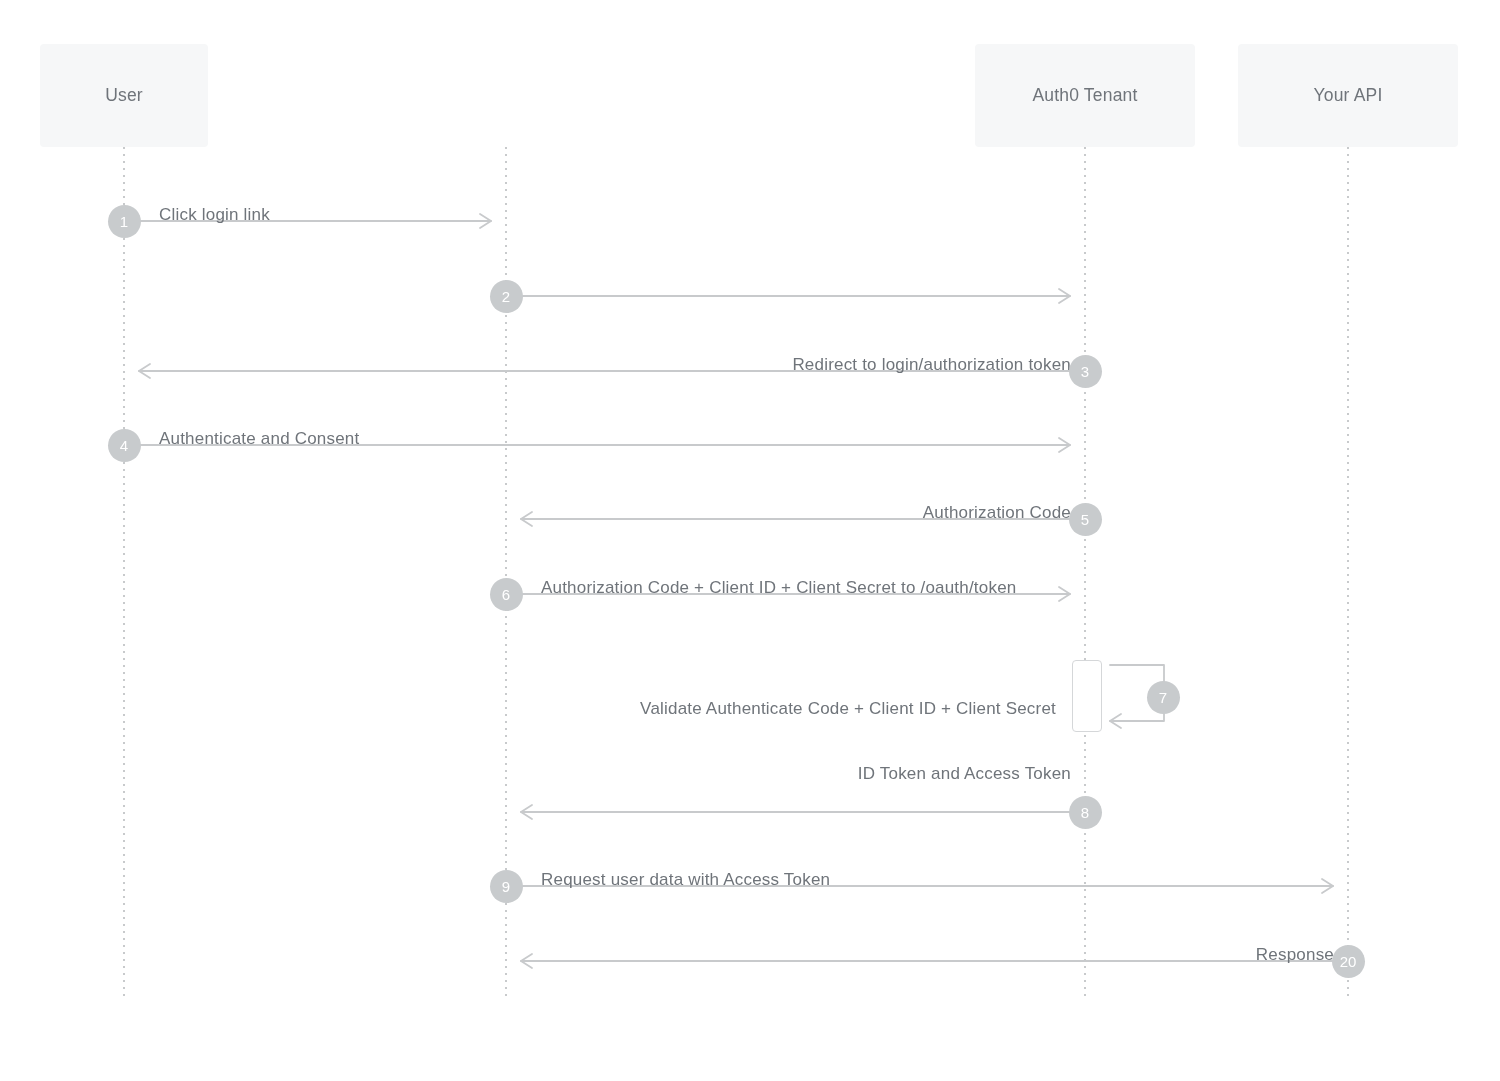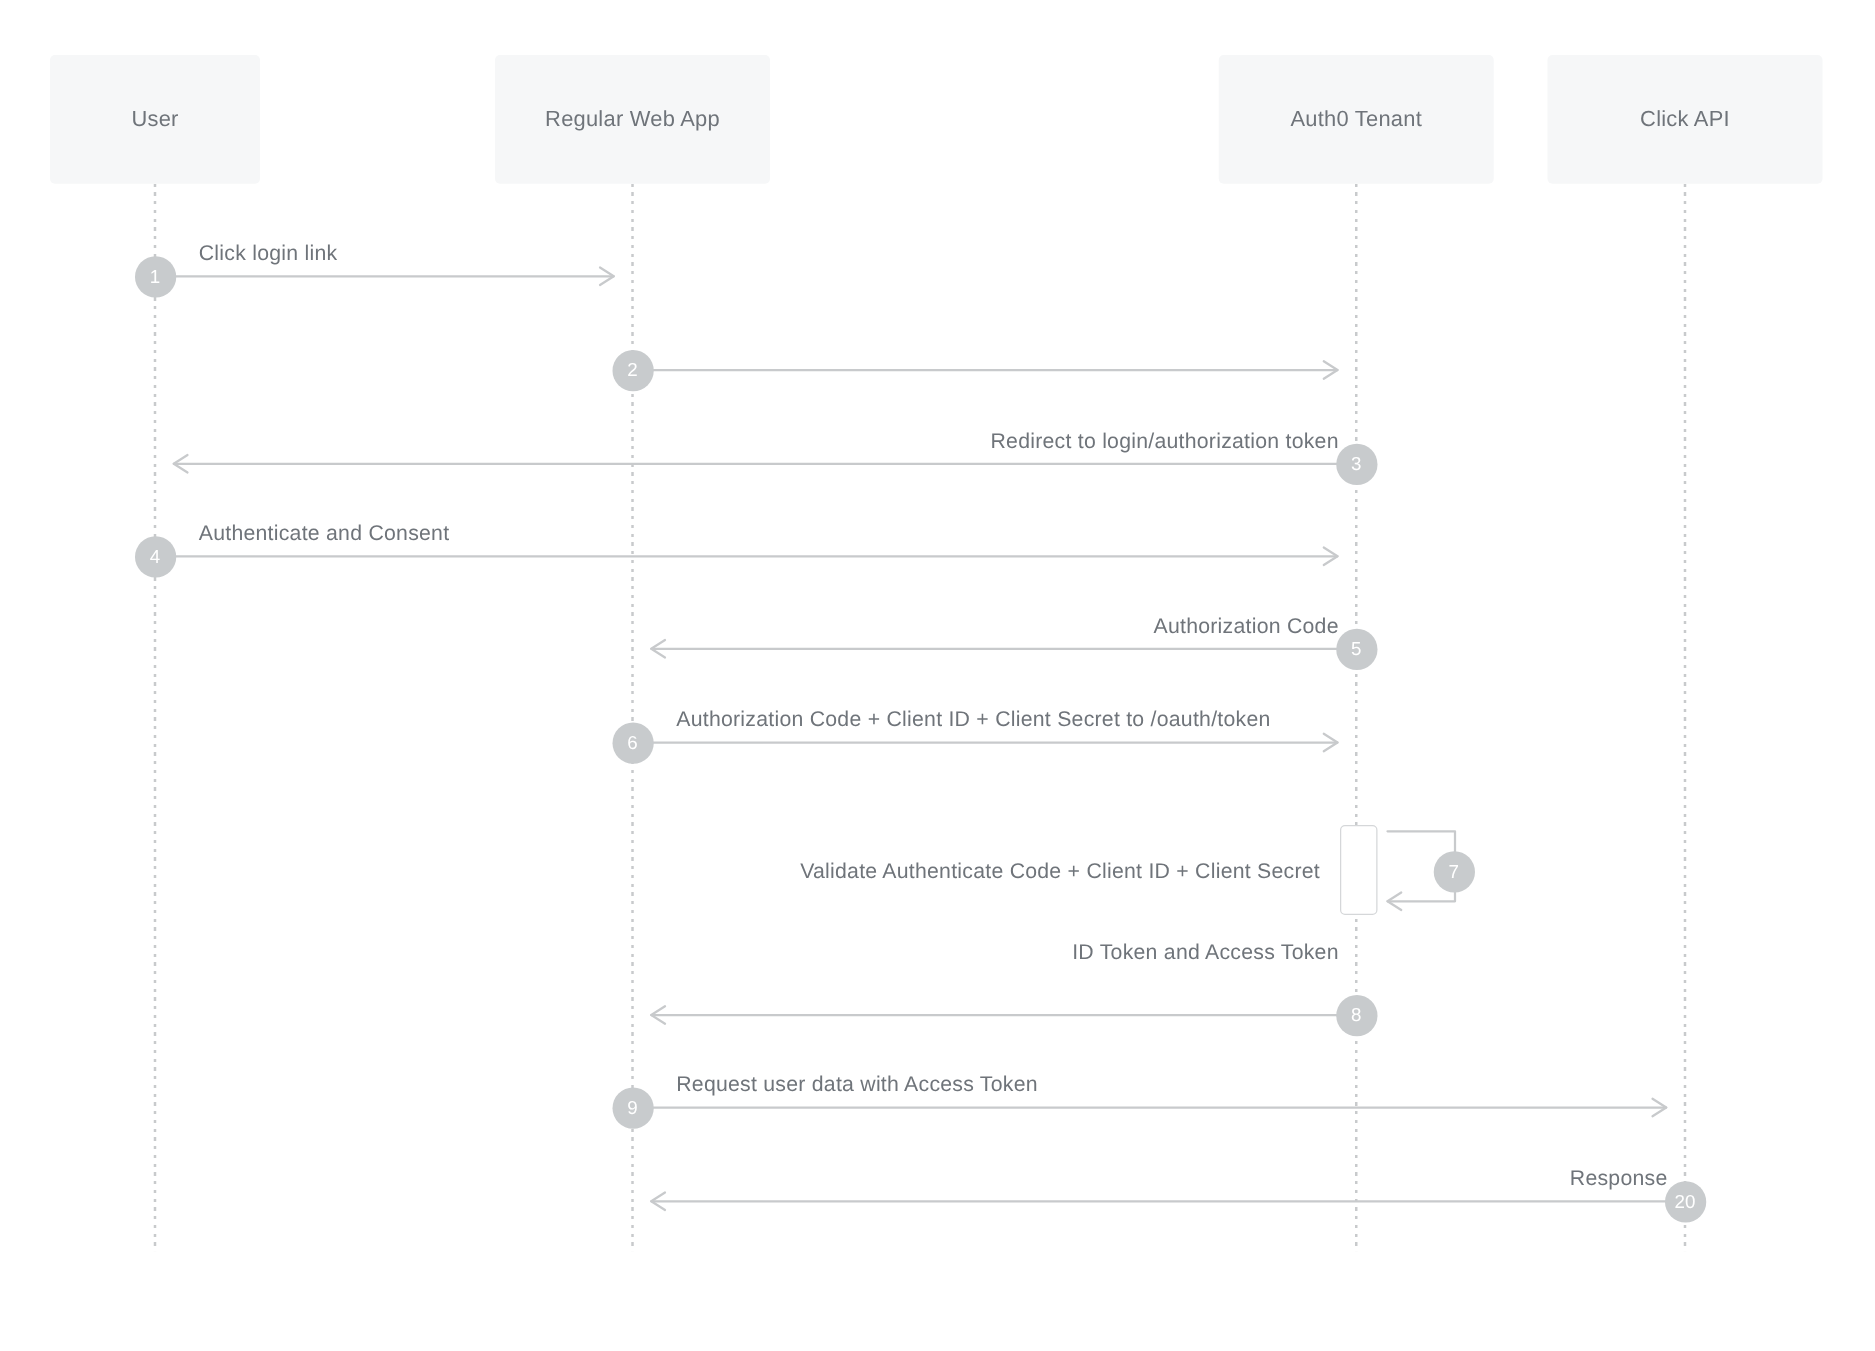--- a/index.html
+++ b/index.html
@@ -41,20 +41,21 @@
       transparent 2.5px, transparent 7px);
   }
   .msg-svg{position:absolute;overflow:visible;}
   .msg-label{
     position:absolute;
     color:var(--text);
     font-size:17px;
     line-height:22px;
     white-space:nowrap;
     letter-spacing:.2px;
+    margin-top:12px;
   }
   .badge{
     position:absolute;
     width:33px;height:33px;
     border-radius:50%;
     background:var(--badge-bg);
     color:var(--badge-text);
     font-size:15px;
     display:flex;align-items:center;justify-content:center;
     z-index:5;
@@ -69,30 +70,27 @@
   }
 </style>
 </head>
 <body>
 
 <div class="stage" style="width: 1500px; height: 1001px;">
     <div class="actor-box" style="left: 40px; top: 44px; width: 168px; height: 103px;">
       <div class="actor-label">User</div>
     </div>
     <div class="lifeline" style="left: 123px; top: 147px; height: 905px;"></div>
-    <div class="actor-box" style="left: 396px; top: 44px; width: 220px; height: 103px;">
-      <div class="actor-label">Regular Web App</div>
-    </div>
     <div class="lifeline" style="left: 505px; top: 147px; height: 905px;"></div>
     <div class="actor-box" style="left: 975px; top: 44px; width: 220px; height: 103px; align-items: center;">
       <div class="actor-label">Auth0 Tenant</div>
     </div>
     <div class="lifeline" style="left: 1084px; top: 147px; height: 905px;"></div>
     <div class="actor-box" style="left: 1238px; top: 44px; width: 220px; height: 103px;">
-      <div class="actor-label">Click API</div>
+      <div class="actor-label">Your API</div>
     </div>
     <div class="lifeline" style="left: 1347px; top: 147px; height: 905px;"></div>
     <svg class="msg-svg" width="371" height="24" style="left: 122px; top: 209px;">
       <line x1="2" y1="12" x2="369" y2="12" fill="none" stroke="#c8cacc" stroke-width="1.8" stroke-linecap="round" stroke-linejoin="round"></line>
       <polyline points="358,5 369,12 358,19" fill="none" stroke="#c8cacc" stroke-width="1.8" stroke-linecap="round" stroke-linejoin="round"></polyline>
     </svg>
     <div class="msg-label" style="left: 159px; top: 192px;">Click login link</div>
     <div class="badge" style="left: 107.5px; top: 204.5px;">1</div>
     <svg class="msg-svg" width="568" height="24" style="left: 504px; top: 284px;">
       <line x1="2" y1="12" x2="566" y2="12" fill="none" stroke="#c8cacc" stroke-width="1.8" stroke-linecap="round" stroke-linejoin="round"></line>

